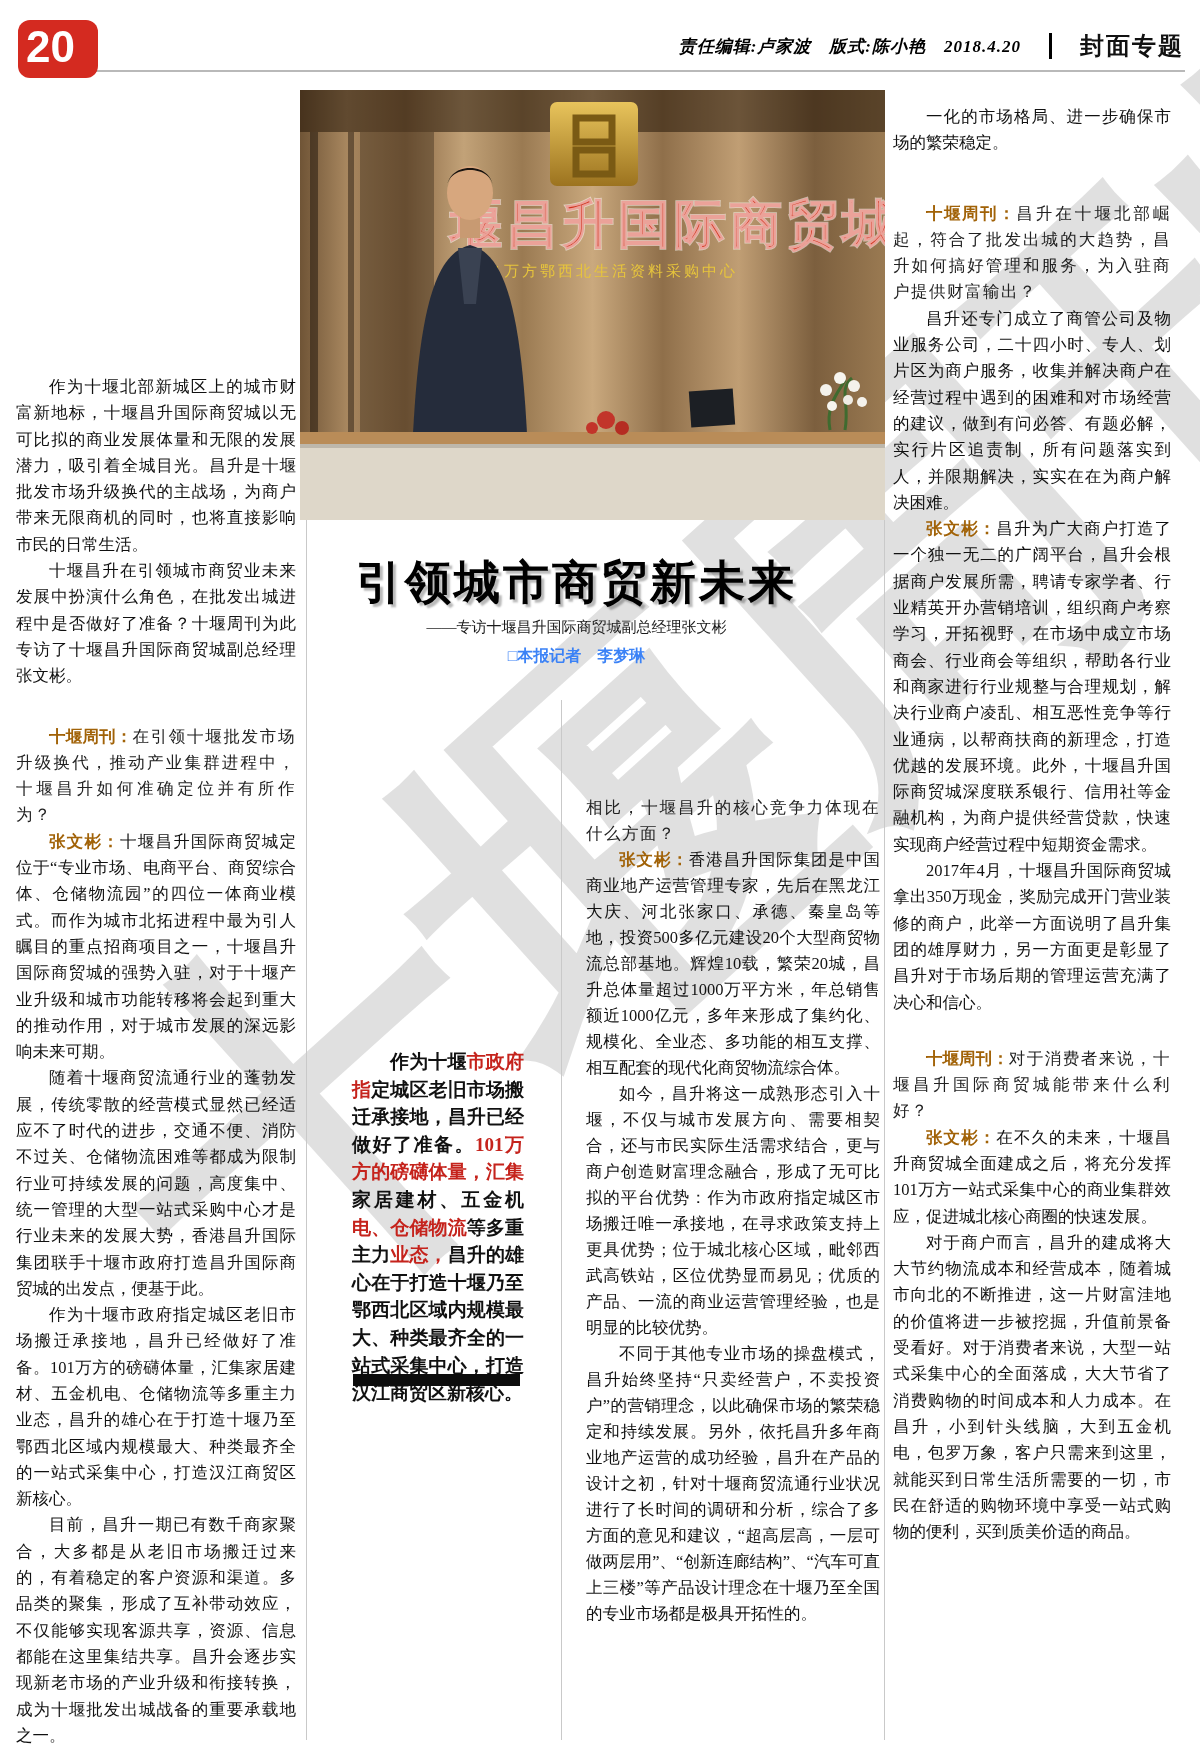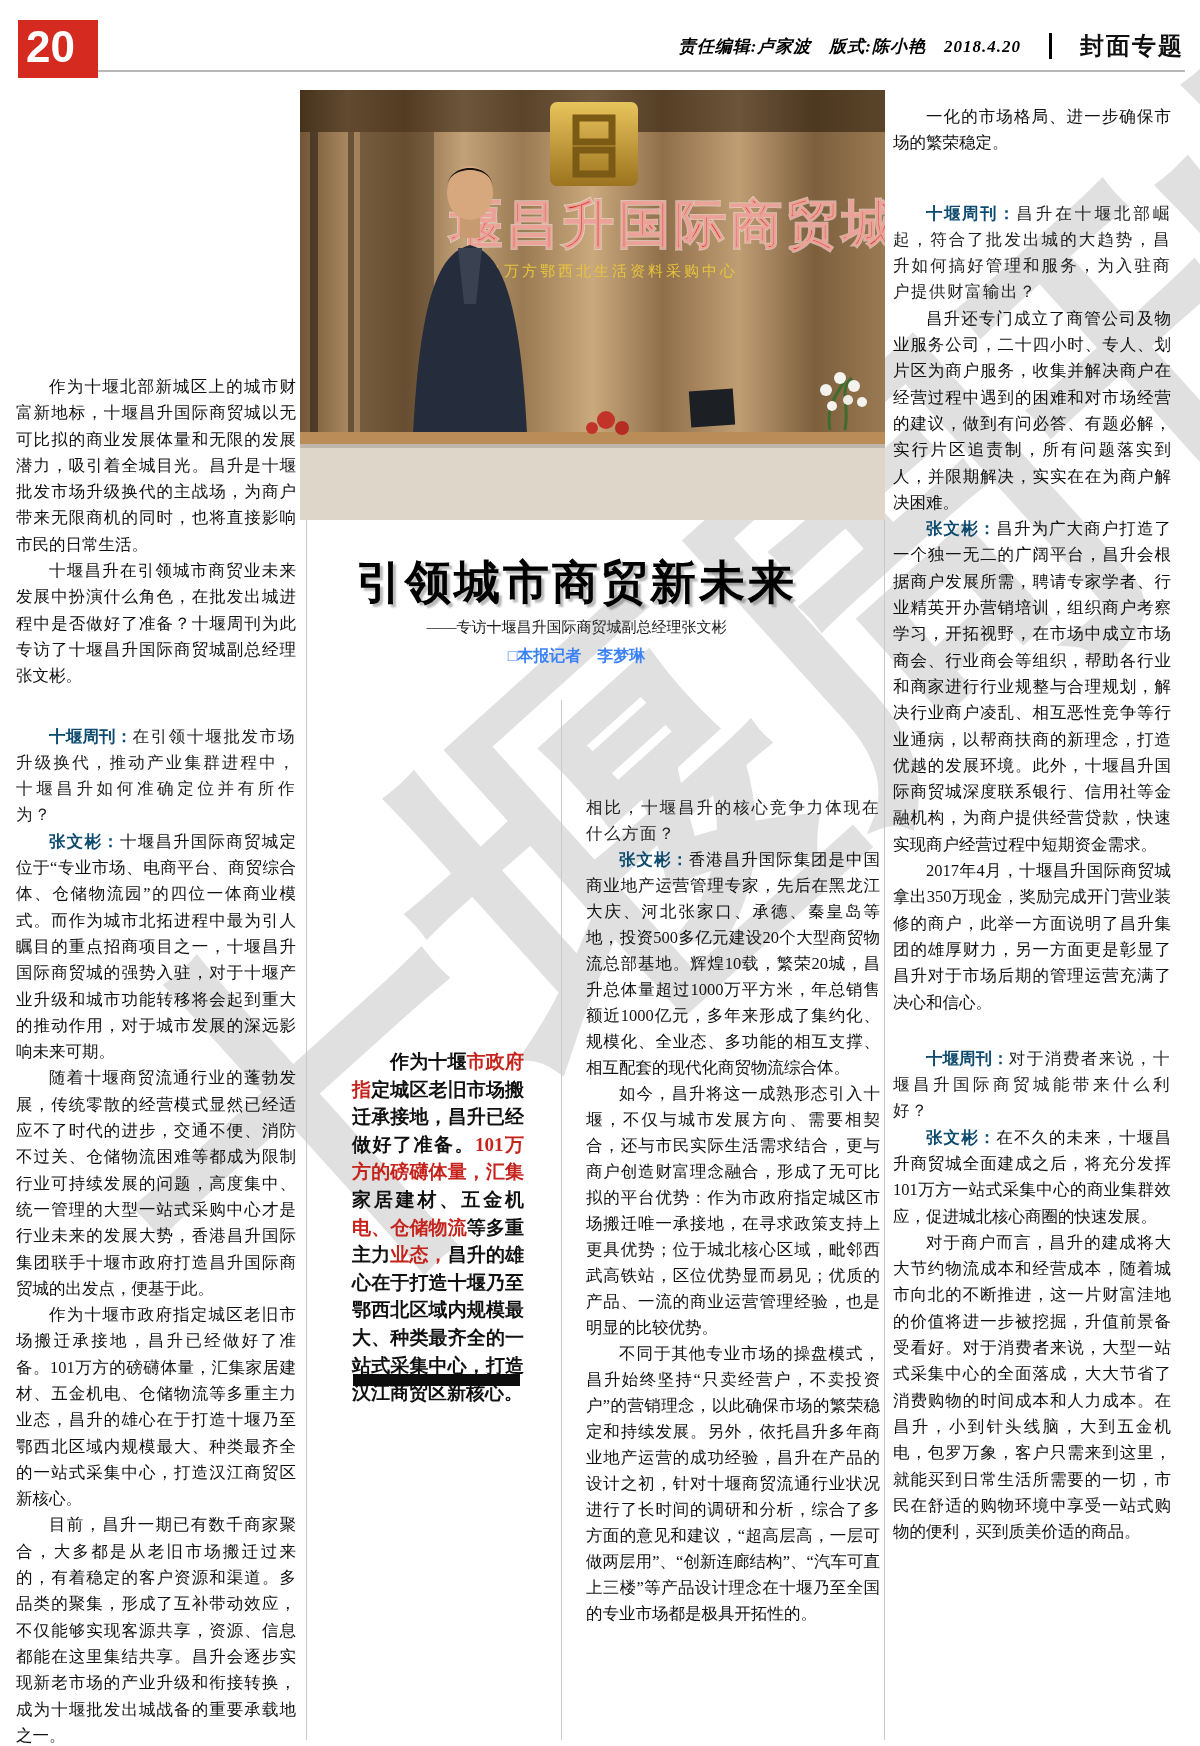--- a/index.html
+++ b/index.html
@@ -1,20 +1,20 @@
 <!DOCTYPE html>
 <html><head>
 <meta charset="utf-8">
 <style>
   html,body{margin:0;padding:0;background:#fff;}
   .page{position:relative;width:1200px;height:1746px;overflow:hidden;background:#fff;
         font-family:"Liberation Serif","DejaVu Serif",serif;color:#111;}
   
   .page-badge{position:absolute;left:18px;top:20px;width:72px;height:58px;background:#d42a20;
-              border-radius:0;color:#fff;font-family:"Liberation Sans","DejaVu Sans",sans-serif;
+              border-radius:12px;color:#fff;font-family:"Liberation Sans","DejaVu Sans",sans-serif;
               font-weight:700;font-size:44px;line-height:54px;padding-left:8px;z-index:3;}
   .header-right{position:absolute;right:16px;top:30px;display:flex;align-items:center;gap:28px;z-index:3;}
   .edition-note{font-style:italic;font-weight:600;font-size:17px;color:#000;letter-spacing:1px;}
   .section-divider{width:3px;height:26px;background:#000;}
   .section-title{font-weight:800;font-size:24px;letter-spacing:2px;}
   .header-rule{position:absolute;left:96px;right:15px;top:70px;height:2px;background:#b9b9b9;z-index:2;}
   
   .watermark{position:absolute;left:170px;top:1050px;z-index:0;white-space:nowrap;
              font-size:400px;line-height:400px;font-weight:700;color:#c3c3c3;opacity:.5;
              transform:rotate(-42deg);transform-origin:0 50%;}
@@ -25,21 +25,21 @@
   
   .title-block{position:absolute;left:284px;top:556px;width:585px;text-align:center;z-index:2;}
   .article-title{font-size:46px;line-height:54px;font-weight:800;letter-spacing:3px;color:#000;
                  text-shadow:3px 3px 2px rgba(0,0,0,.28);}
   .article-subtitle{font-size:15px;line-height:30px;margin-top:2px;color:#1a1a1a;}
   .article-byline{font-size:16px;font-weight:700;margin-top:4px;color:#3b82f6;}
   
   .textcol{position:absolute;z-index:2;font-size:16.5px;line-height:26.3px;text-align:justify;}
   .para{margin:0;padding:0;text-indent:2em;}
   .no-indent{text-indent:0;}
-  .q-label{font-weight:700;color:#0c4a6e;margin-top:28px;}
+  .q-label{font-weight:700;color:#a16207;margin-top:28px;}
   .q-text{letter-spacing:1.5px;color:#222;}
   
   .pull-quote{position:absolute;left:352px;top:1048px;width:172px;z-index:2;
               font-size:19px;line-height:27.6px;font-weight:700;text-align:justify;text-indent:2em;}
   .pull-quote .red{color:#c5231c;}
   .pull-quote-bar{position:absolute;left:353px;top:1374px;width:167px;height:12px;background:#0d0d0d;z-index:2;}
 </style>
 </head>
 <body>
 

